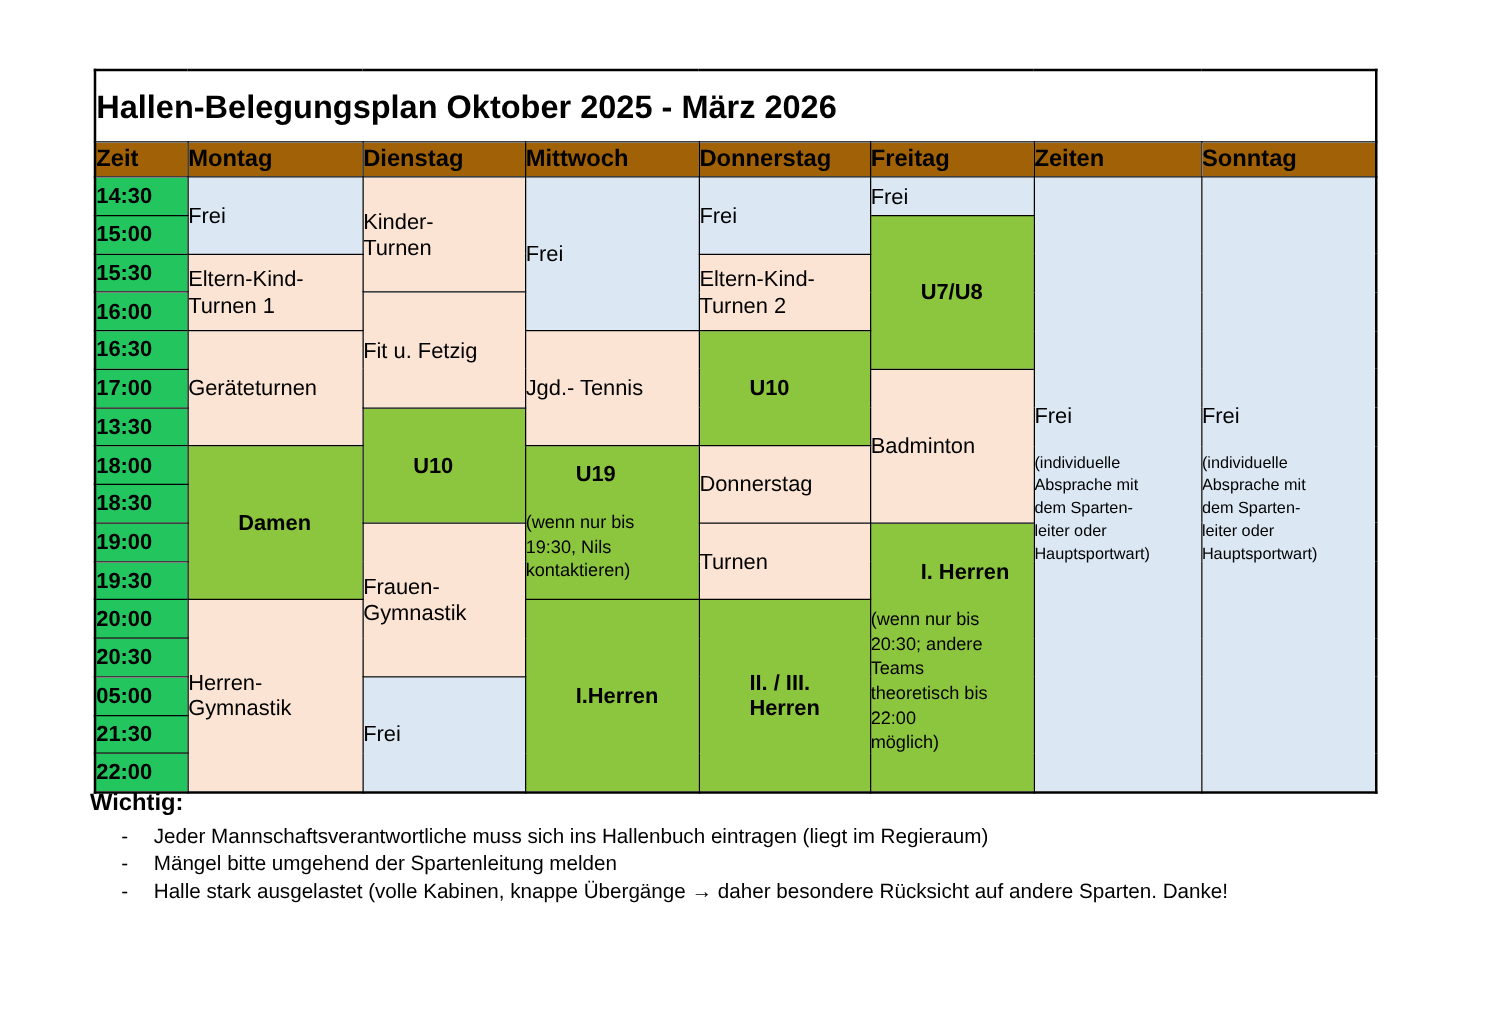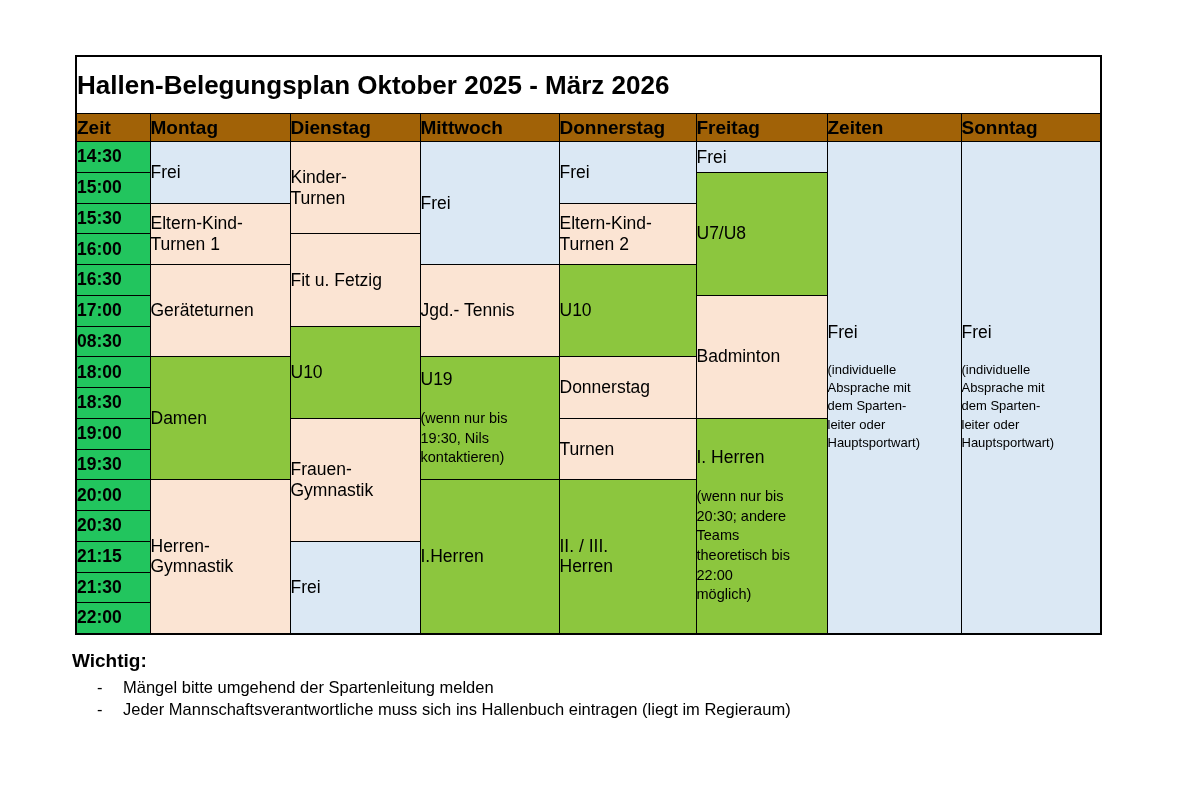--- a/index.html
+++ b/index.html
@@ -43,38 +43,38 @@
   td.time {
     font-weight: bold;
     font-size: 17.5px;
     background: #22c55e;
   }
   td.slot { font-size: 17.5px; line-height: 1.18; }
   td.slot.free     { background: var(--c-free); }
   td.slot.activity { background: var(--c-activity); }
   td.slot.team     { background: var(--c-team); }
   .slot .label { white-space: pre-line; }
-  .slot.team .label { font-weight: normal; }
+  .slot.team .label { font-weight: bold; margin-left: 40px; }
   .slot.team .note {
     font-size: 14.5px;
     line-height: 1.35;
     white-space: pre-line;
     margin-top: 20px;
   }
   .slot.free .note {
     font-size: 13px;
     font-weight: normal;
     line-height: 1.4;
     white-space: pre-line;
     margin-top: 18px;
   }
   .notes {
     position: absolute;
     left: 72px;
-    top: 650px;
+    top: 632px;
     width: 1018px;
   }
   .notes-heading {
     font-size: 19px;
     font-weight: bold;
     margin: 0 0 4px 0;
   }
   .notes ul { list-style: none; margin: 0; padding: 0; }
   .notes li {
     position: relative;
@@ -190,21 +190,21 @@
             <div class="label">U10</div>
           </td>
         </tr>
         <tr>
           <td class="time">17:00</td>
           <td class="slot activity" rowspan="4">
             <div class="label">Badminton</div>
           </td>
         </tr>
         <tr>
-          <td class="time">08:30</td>
+          <td class="time">13:30</td>
           <td class="slot team" rowspan="3">
             <div class="label">U10</div>
           </td>
         </tr>
         <tr>
           <td class="time">18:00</td>
           <td class="slot team" rowspan="4">
             <div class="label">Damen</div>
           </td>
           <td class="slot team" rowspan="4">
@@ -253,35 +253,36 @@
           </td>
           <td class="slot team" rowspan="5">
             <div class="label">II. / III.
 Herren</div>
           </td>
         </tr>
         <tr>
           <td class="time">20:30</td>
         </tr>
         <tr>
-          <td class="time">21:15</td>
+          <td class="time">05:00</td>
           <td class="slot free" rowspan="3">
             <div class="label">Frei</div>
           </td>
         </tr>
         <tr>
           <td class="time">21:30</td>
         </tr>
         <tr>
           <td class="time">22:00</td>
         </tr>
       </tbody>
   </table>
 
   <div class="notes">
     <p class="notes-heading">Wichtig:</p>
     <ul>
+      <li>Jeder Mannschaftsverantwortliche muss sich ins Hallenbuch eintragen (liegt im Regieraum)</li>
       <li>Mängel bitte umgehend der Spartenleitung melden</li>
-      <li>Jeder Mannschaftsverantwortliche muss sich ins Hallenbuch eintragen (liegt im Regieraum)</li>
+      <li>Halle stark ausgelastet (volle Kabinen, knappe Übergänge → daher besondere Rücksicht auf andere Sparten. Danke!</li>
     </ul>
   </div>
 
 </div>
 
 </body></html>

